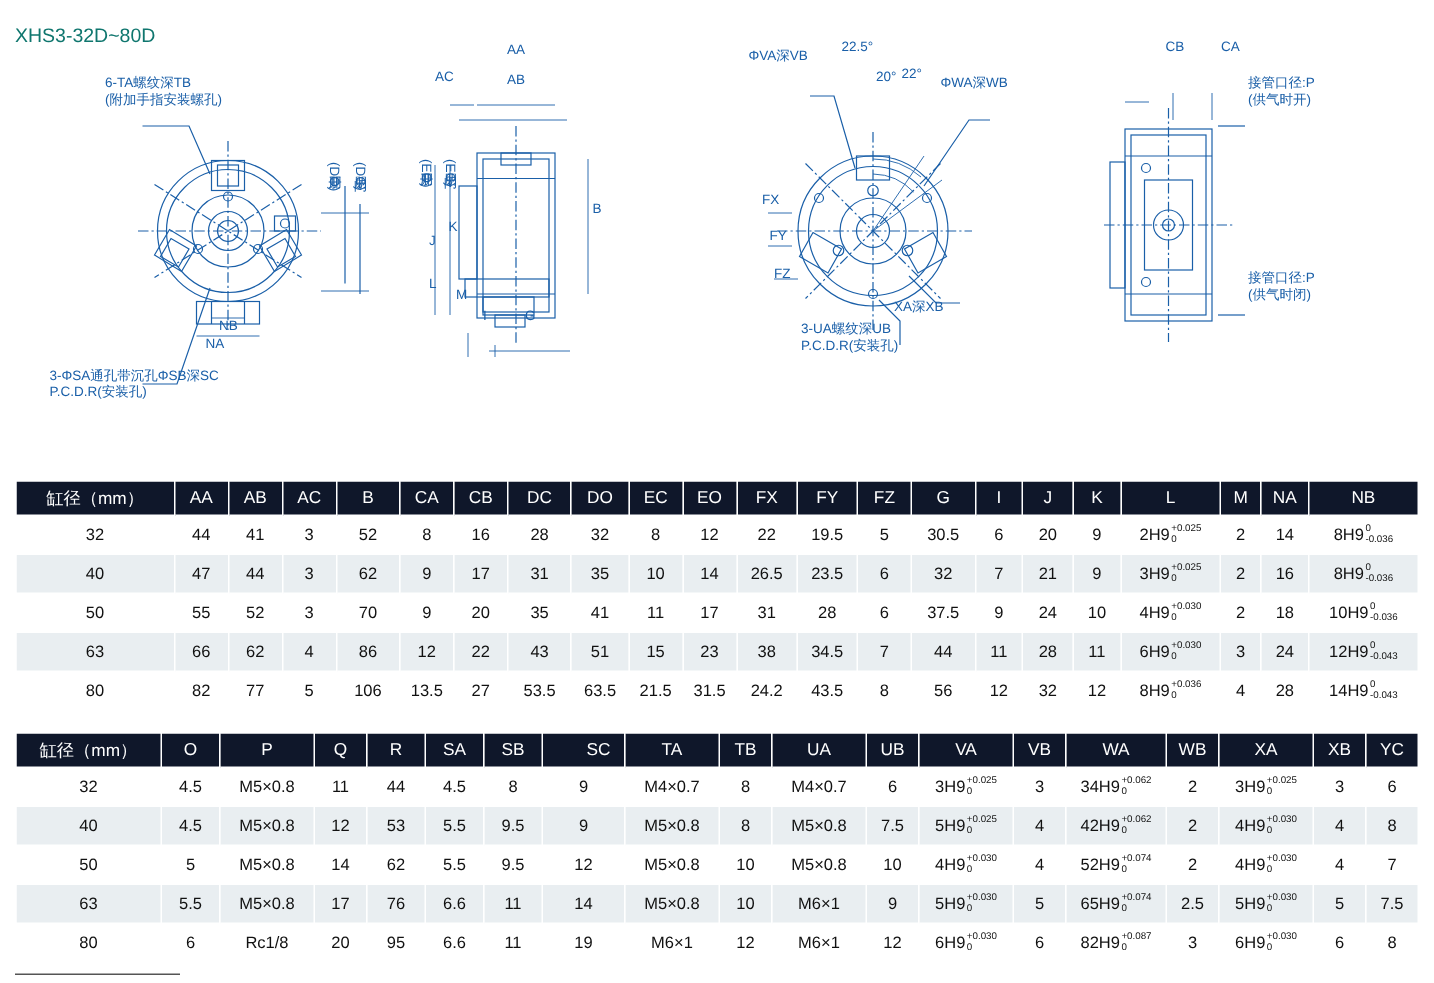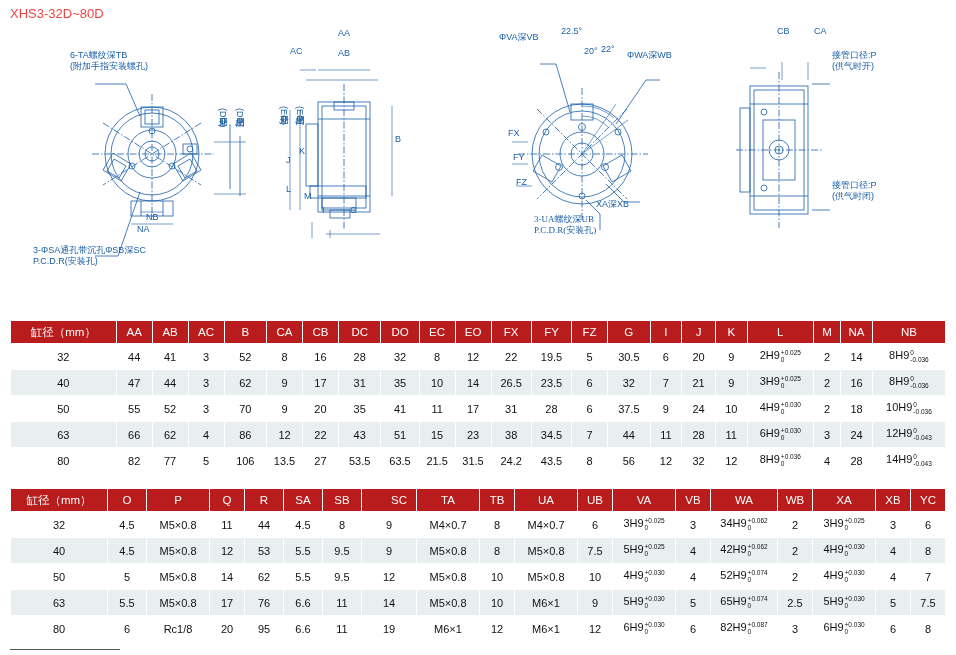--- a/index.html
+++ b/index.html
@@ -2,36 +2,36 @@
 <html><head>
 <meta charset="utf-8">
 <style>
   html,body{margin:0;padding:0;}
   body{
     width:956px;height:655px;background:#ffffff;
     font-family:"Liberation Sans", sans-serif;
     color:#000;overflow:hidden;position:relative;
   }
   .title{
-    position:absolute;left:10px;top:6px;font-size:13px;color:#ef4444;
+    position:absolute;left:10px;top:16px;font-size:13px;color:#0f766e;
   }
   
   .draw{position:absolute;left:0;top:24px;width:956px;height:270px;}
   .lbl{position:absolute;font-size:9px;color:#1a5fa8;white-space:nowrap;line-height:1.25;}
   svg{position:absolute;left:0;top:0;overflow:visible;}
   
   .tbl{
     position:absolute;border-collapse:collapse;font-size:11px;
   }
   .tbl td,.tbl th{
     border:1px solid #ffffff;text-align:center;vertical-align:middle;
     padding:0;font-weight:normal;
   }
   .tbl thead th{
-    background:#b91c1c;color:#ffffff;height:22px;font-size:11.5px;
+    background:#0f172a;color:#ffffff;height:22px;font-size:11.5px;
   }
   .tbl tbody tr:nth-child(odd) td{background:#ffffff;}
   .tbl tbody tr:nth-child(even) td{background:#e9eef1;}
   .tbl tbody td{height:25px;color:#111;}
   .tbl tbody tr td:first-child{background:#ffffff;}
   .tbl tbody tr:nth-child(even) td:first-child{background:#e9eef1;}
   .tol{display:inline-block;position:relative;top:-1px;font-size:6.5px;line-height:7px;text-align:left;margin-left:1px;vertical-align:middle;}
   .tol i{display:block;font-style:normal;}
   .cell{display:inline-block;white-space:nowrap;}
   .sep{position:absolute;left:10px;top:649px;width:110px;border-top:1px solid #555;}
@@ -202,21 +202,21 @@
 <div class="lbl" style="left:304px;top:167px;">M</div>
 <div class="lbl" style="left:322px;top:181px;">I</div>
 <div class="lbl" style="left:350px;top:181px;">G</div>
 
 <div class="lbl" style="left:561px;top:2px;">22.5°</div>
 <div class="lbl" style="left:562px;top:20px;margin-left:39px;">22°</div>
 <div class="lbl" style="left:584px;top:22px;">20°</div>
 <div class="lbl" style="left:499px;top:8px;">ΦVA深VB</div>
 <div class="lbl" style="left:627px;top:26px;">ΦWA深WB</div>
 <div class="lbl" style="left:596px;top:175px;">XA深XB</div>
-<div class="lbl" style="left:534px;top:190px;font-family:Liberation Serif, serif;">
+<div class="lbl" style="left:534px;top:190px;">
   <span>3-UA螺纹深UB</span><br>
   <span>P.C.D.R(安装孔)</span>
 </div>
 <div class="lbl" style="left:508px;top:104px;">FX</div>
 <div class="lbl" style="left:513px;top:128px;">FY</div>
 <div class="lbl" style="left:516px;top:153px;">FZ</div>
 
 <div class="lbl" style="left:777px;top:2px;">CB</div>
 <div class="lbl" style="left:814px;top:2px;">CA</div>
 <div class="lbl" style="left:832px;top:26px;">

